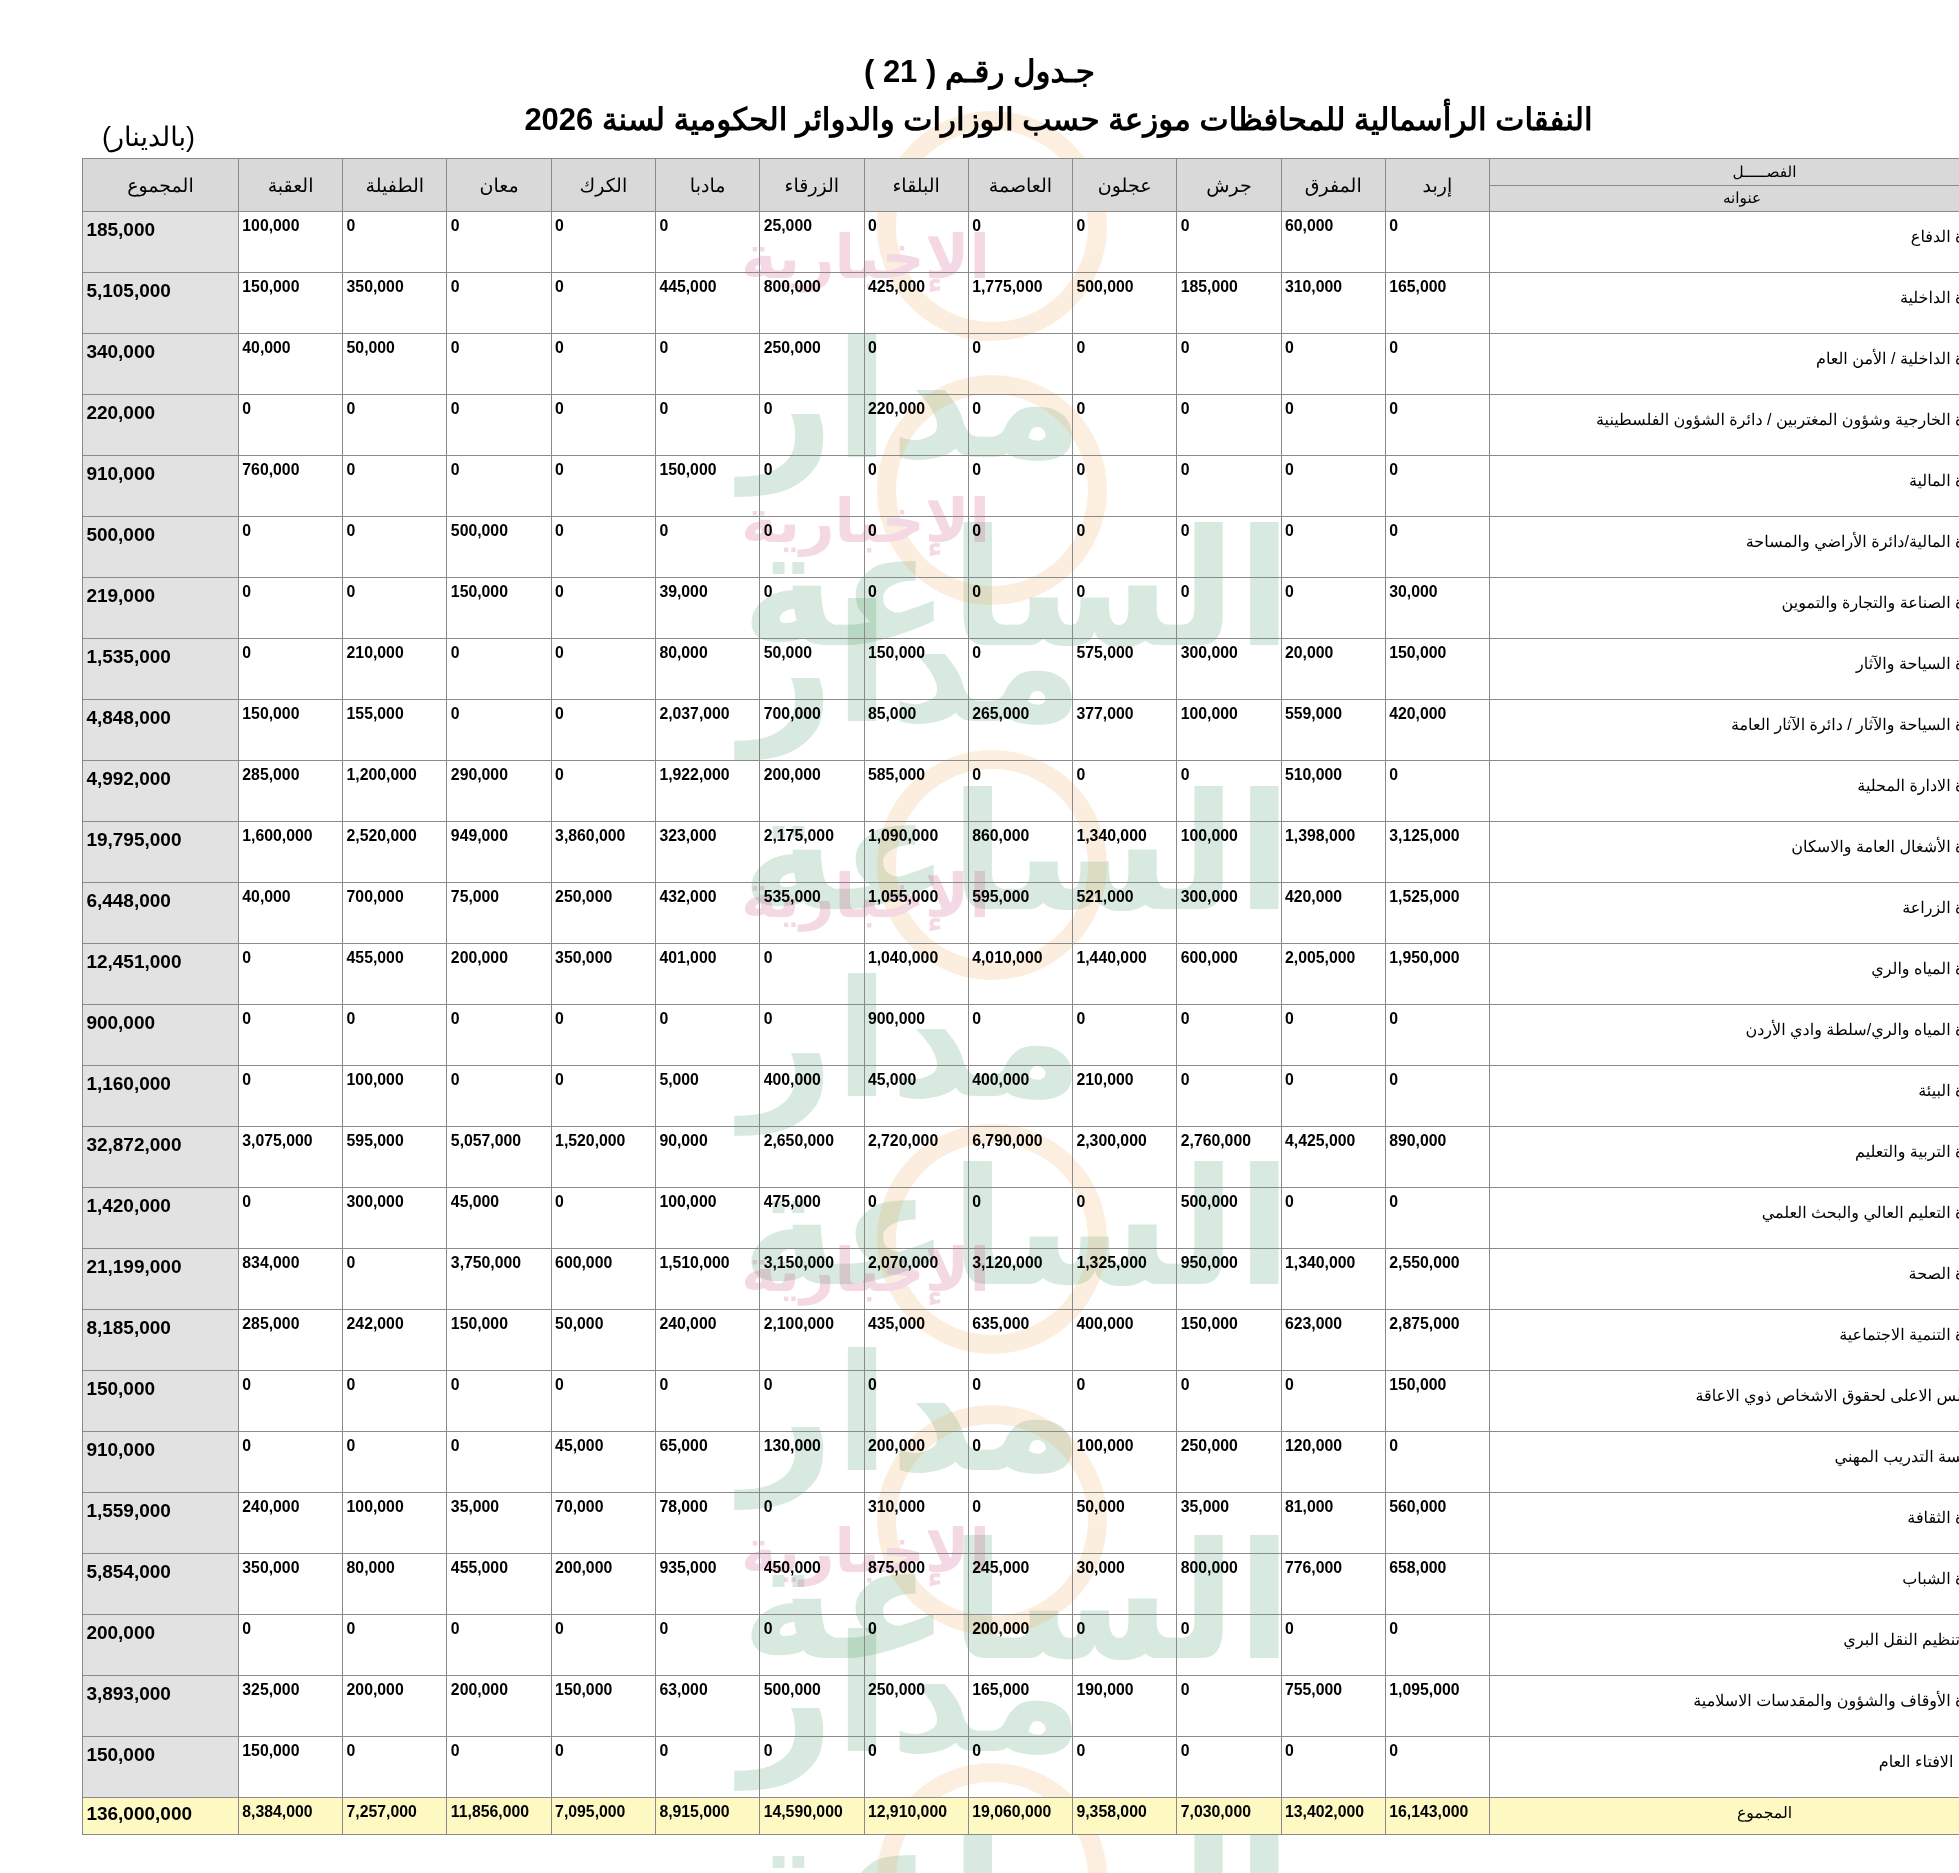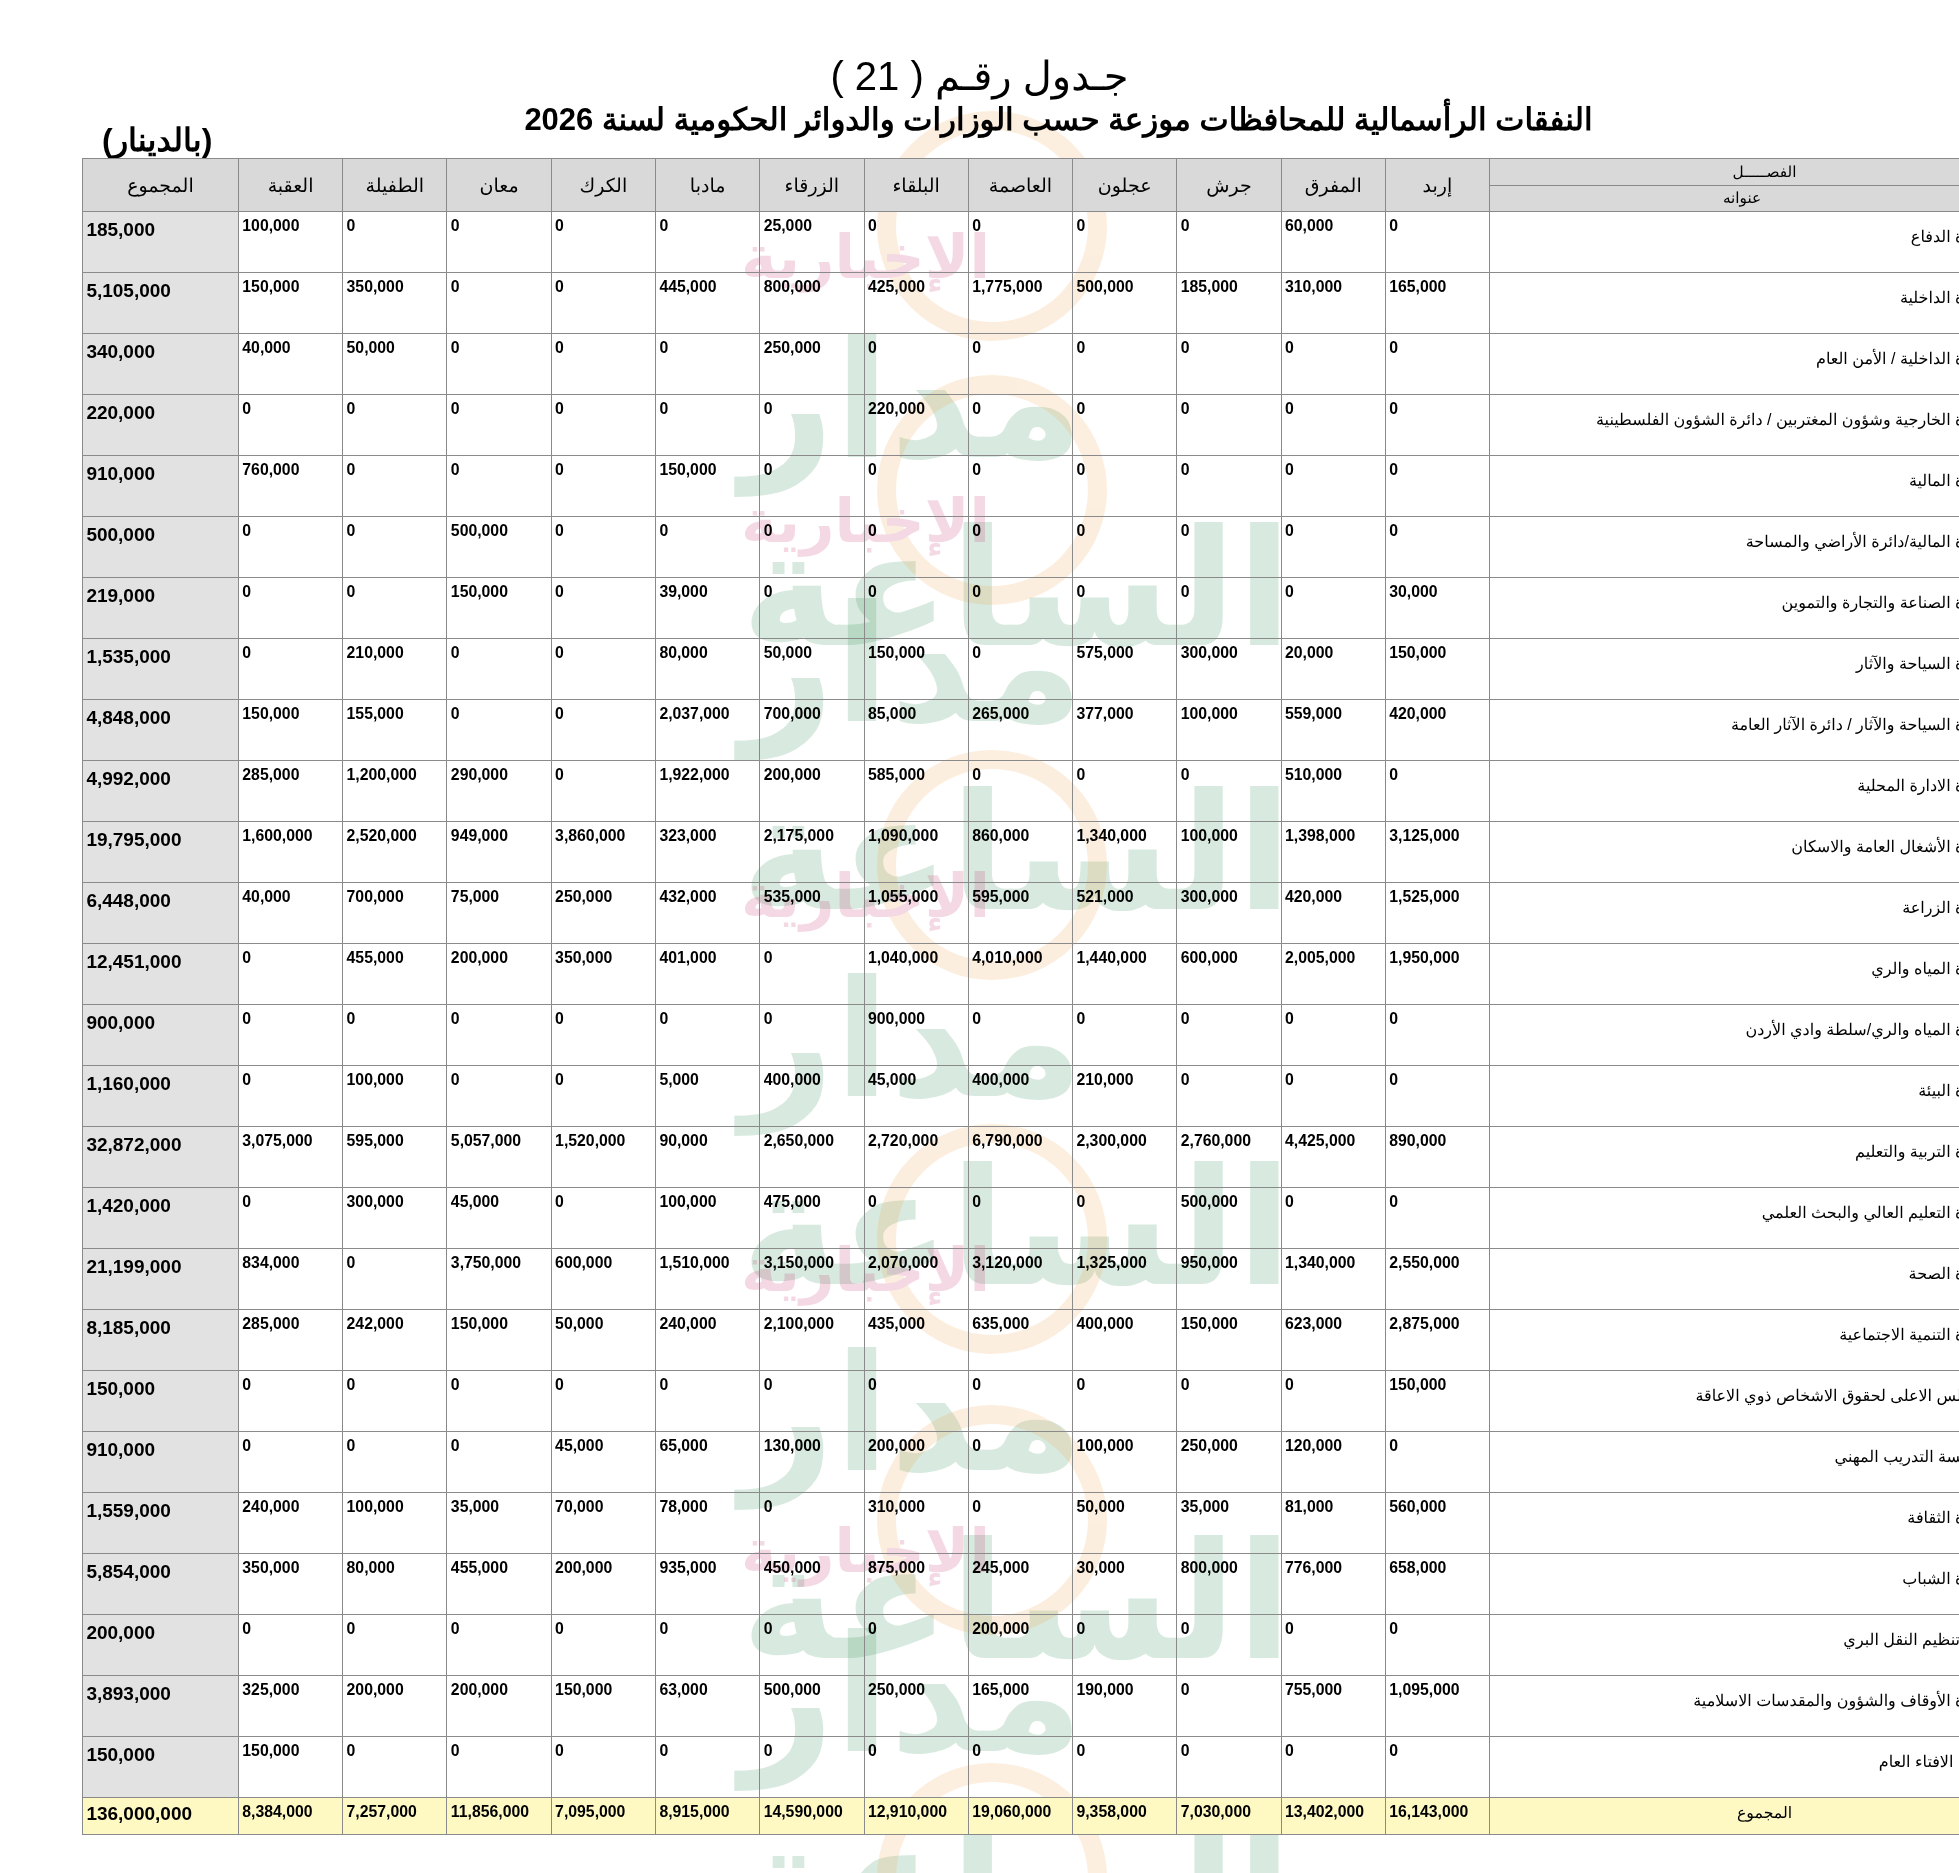--- a/index.html
+++ b/index.html
@@ -1,23 +1,23 @@
 <!DOCTYPE html>
 <html style="font-size:13.6px"><head>
 <meta charset="utf-8">
 <style>
   html,body{margin:0;padding:0;background:#fff;}
   body{width:1959px;height:1874px;position:relative;overflow:hidden;font-family:"Liberation Sans",sans-serif;color:#000;}
   .wm{position:absolute;left:724px;width:528px;height:375px;opacity:.16;pointer-events:none;}
   .wm .clock{position:absolute;left:153px;top:0;width:230px;height:230px;border-radius:50%;border:19px solid #f29a3a;box-sizing:border-box;}
   .wm .brand{position:absolute;left:17px;top:196px;font-size:162px;font-weight:bold;color:#15803d;font-family:"DejaVu Sans",sans-serif;}
   .wm .sub{position:absolute;left:17px;top:111px;font-size:60px;font-weight:bold;color:#be185d;font-family:"DejaVu Sans",sans-serif;}
-  .title1{position:absolute;top:53px;left:0;width:1959px;text-align:center;font-size:40px;font-weight:normal;}
+  .title1{position:absolute;top:53px;left:0;width:1959px;text-align:center;font-size:31px;font-weight:bold;}
   .title2{position:absolute;top:101px;left:0;width:1959px;text-align:center;padding-left:128px;box-sizing:border-box;font-size:31px;font-weight:bold;margin-left:15px;}
-  .unit{position:absolute;top:121px;left:102px;font-size:32px;font-weight:bold;}
+  .unit{position:absolute;top:121px;left:102px;font-size:27px;font-weight:normal;}
   table{position:absolute;left:82px;top:158px;width:1958px;border-collapse:collapse;direction:rtl;table-layout:fixed;font-size:15.8px;font-weight:bold;}
   td,th{border:0.9px solid #8a8a8a;padding:0 3.4px;height:37px;vertical-align:top;}
   th{background:#d9d9d9;font-weight:normal;font-size:19px;vertical-align:middle;}
   td.num{text-align:left;padding-top:5.1px;}
   td.code{font-size:20.4px;text-align:right;padding-top:23px;border-left:none;}
   td.name{text-align:right;font-size:16px;font-weight:normal;padding-top:15px;border-right:none;}
   td.total{background:#e2e2e2;font-size:19px;padding-top:6.8px;}
   tr.sum td{background:#fef9c3;height:31px;}
   .hsub{font-size:15.3px;height:25.6px;}
 </style>

